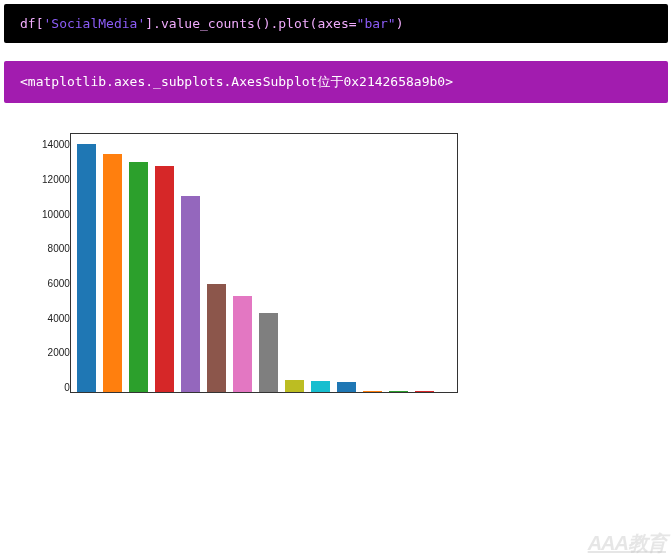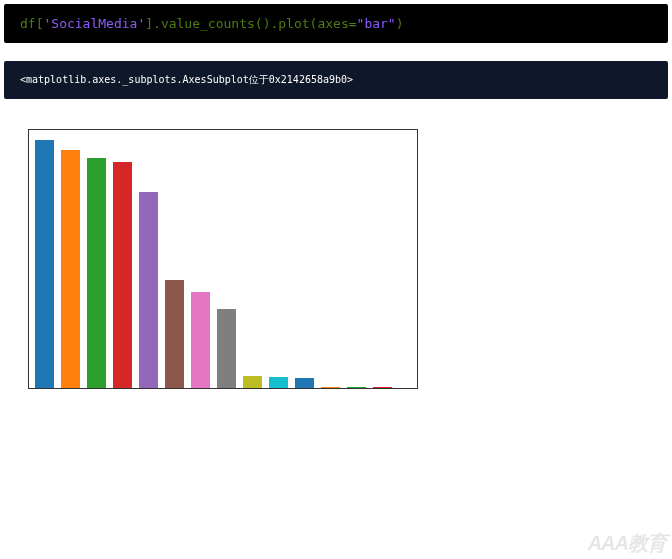--- a/index.html
+++ b/index.html
@@ -13,29 +13,29 @@
   .code-cell {
     background: #000;
     color: #fff;
     padding: 12px 16px;
     font-family: "Consolas", "Monaco", monospace;
     font-size: 13px;
     border-radius: 2px;
     margin-bottom: 18px;
     white-space: pre;
   }
-  .code-cell .tok-plain { color: #4d7c0f; }
+  .code-cell .tok-plain { color: #f0abfc; }
   .code-cell .tok-str   { color: #8b5cf6; }  
   
   .output-cell {
-    background: #0f172a;
+    background: #a21caf;
     color: #fff;
     padding: 12px 16px;
     font-family: "Consolas", "Monaco", monospace;
-    font-size: 10px;
+    font-size: 13px;
     border-radius: 2px;
     margin-bottom: 30px;
     white-space: pre;
   }
   
   .chart-wrap {
     margin-left: 24px;
     width: 430px;
   }
   .chart-box {
@@ -97,31 +97,58 @@
   
   .watermark {
     position: fixed;
     right: 6px;
     bottom: 2px;
     font-size: 20px;
     font-weight: bold;
     color: rgba(200,200,200,0.45);
     font-style: italic;
     letter-spacing: -1px;
+    text-decoration: underline;
   }
 </style>
 </head>
 <body>
 
 <div class="code-cell" id="code-tokens"><span class="tok-plain">df[</span><span class="tok-str">'SocialMedia'</span><span class="tok-plain">].value_counts().plot(axes=</span><span class="tok-str">"bar"</span><span class="tok-plain">)</span></div>
 
 <div class="output-cell">&lt;matplotlib.axes._subplots.AxesSubplot位于0x2142658a9b0&gt;</div>
 
 <div class="chart-wrap">
   <div class="chart-box">
+    <div class="y-axis" id="y-axis" style="position: relative; width: 38px;">
+        <div class="y-tick" style="position: absolute; bottom: 242.667px; right: 0px;">
+          <span>14000</span>
+        </div>
+        <div class="y-tick" style="position: absolute; bottom: 208px; right: 0px;">
+          <span>12000</span>
+        </div>
+        <div class="y-tick" style="position: absolute; bottom: 173.333px; right: 0px;">
+          <span>10000</span>
+        </div>
+        <div class="y-tick" style="position: absolute; bottom: 138.667px; right: 0px;">
+          <span>8000</span>
+        </div>
+        <div class="y-tick" style="position: absolute; bottom: 104px; right: 0px;">
+          <span>6000</span>
+        </div>
+        <div class="y-tick" style="position: absolute; bottom: 69.3333px; right: 0px;">
+          <span>4000</span>
+        </div>
+        <div class="y-tick" style="position: absolute; bottom: 34.6667px; right: 0px;">
+          <span>2000</span>
+        </div>
+        <div class="y-tick" style="position: absolute; bottom: 0px; right: 0px;">
+          <span>0</span>
+        </div>
+      </div>
     <div class="plot-area">
       <div class="bars" id="bars">
           <div class="bar" style="height: 247.68px; background: rgb(31, 119, 180);"></div>
           <div class="bar" style="height: 238.22px; background: rgb(255, 127, 14);"></div>
           <div class="bar" style="height: 230.48px; background: rgb(44, 160, 44);"></div>
           <div class="bar" style="height: 226.18px; background: rgb(214, 39, 40);"></div>
           <div class="bar" style="height: 196.08px; background: rgb(148, 103, 189);"></div>
           <div class="bar" style="height: 108.36px; background: rgb(140, 86, 75);"></div>
           <div class="bar" style="height: 96.32px; background: rgb(227, 119, 194);"></div>
           <div class="bar" style="height: 79.12px; background: rgb(127, 127, 127);"></div>

